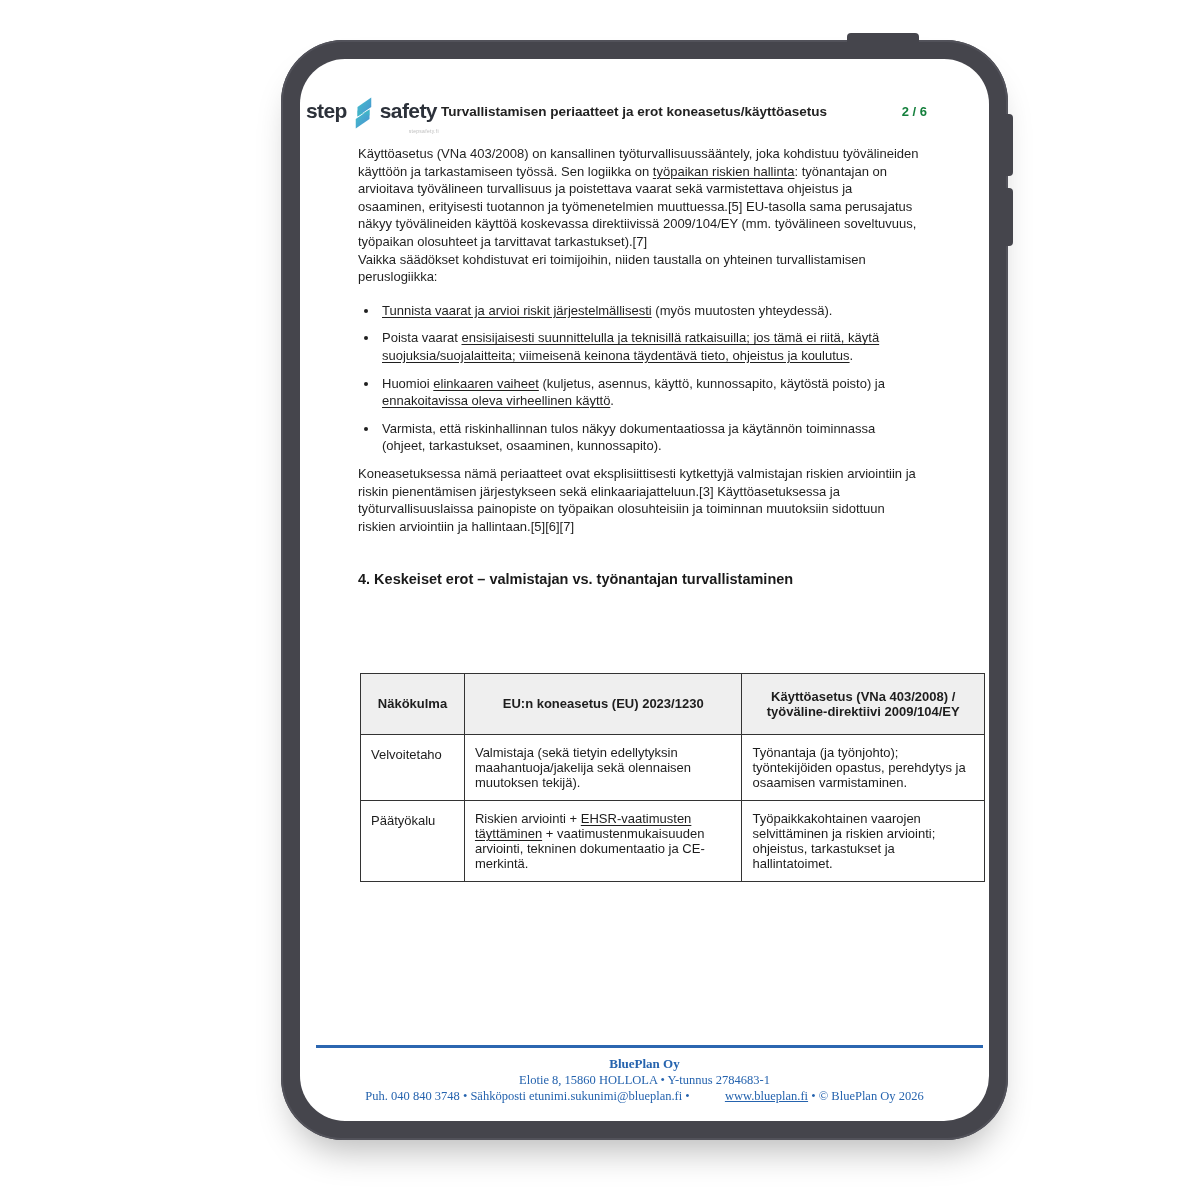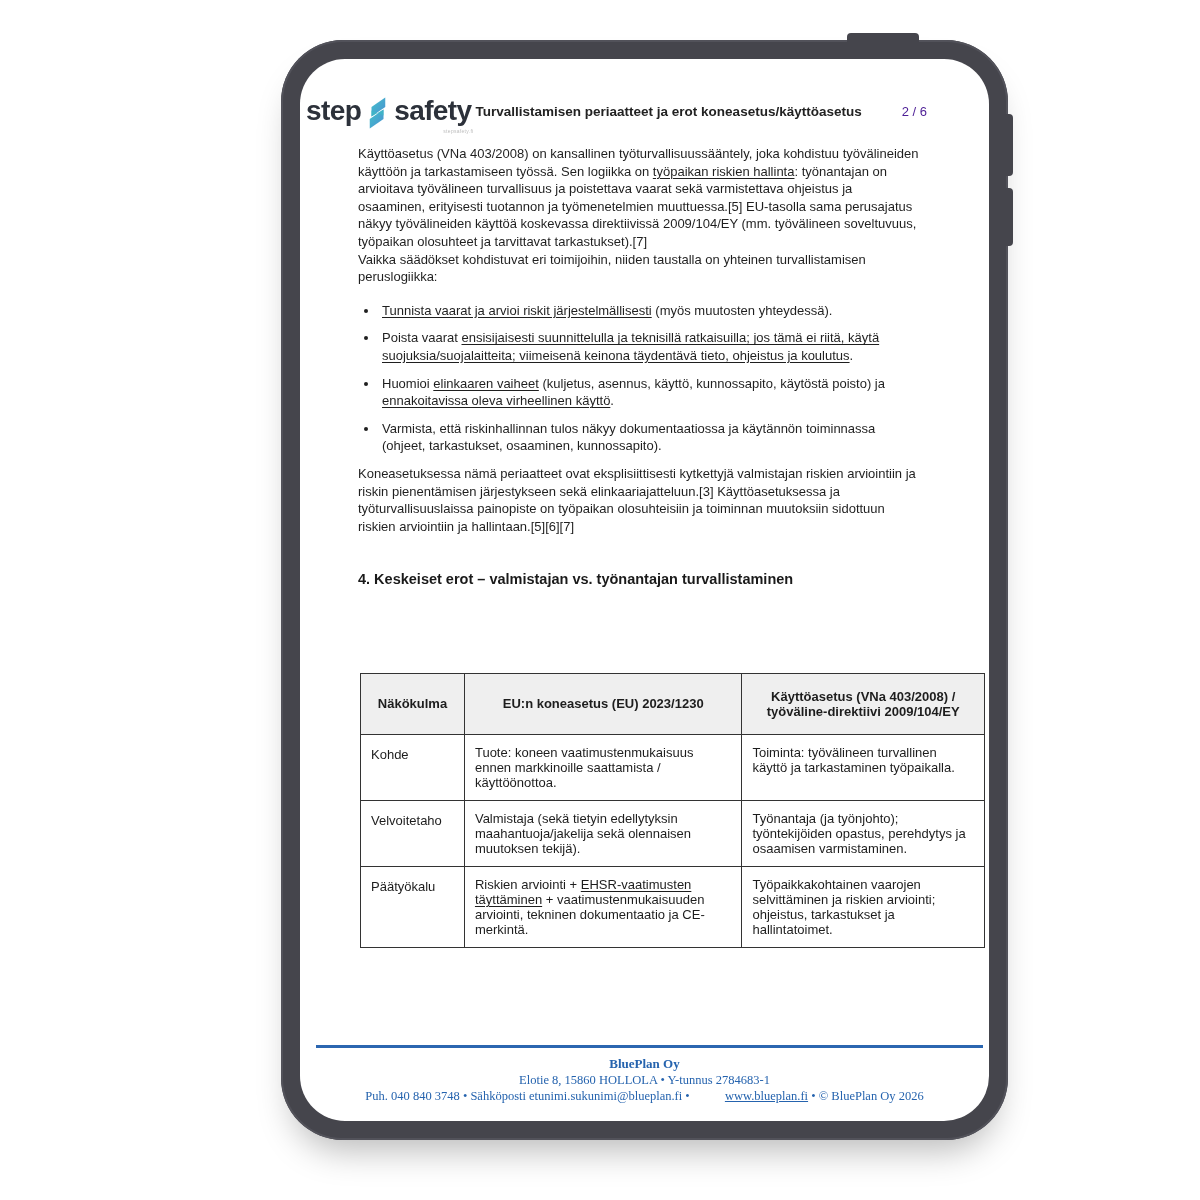--- a/index.html
+++ b/index.html
@@ -18,25 +18,25 @@
   .btn-right-2 { right:-5px; top:148px; width:10px; height:58px; border-radius:0 4px 4px 0; }
 
   .screen {
     position:absolute; inset:19px; background:#ffffff; border-radius:45px; overflow:hidden;
   }
 
   
   .doc { position:absolute; inset:0; color:#1c1c1c; }
   .doc-header { position:absolute; top:32px; left:6px; right:62px; display:flex; align-items:center; }
   .logo { display:flex; align-items:center; position:relative; flex:0 0 auto; }
-  .logo-word { font-size:28px; font-weight:700; color:#2c313a; letter-spacing:-0.6px; }
+  .logo-word { font-size:21px; font-weight:700; color:#2c313a; letter-spacing:-0.6px; }
   .logo-icon { width:31px; height:40px; margin:0 1px; transform:translateY(2px); }
   .logo-tagline { position:absolute; right:-2px; bottom:-3px; font-size:5px; color:#bcbcbc; letter-spacing:0.3px; }
   .doc-title { flex:1; margin-left:4px; font-size:13.5px; font-weight:700; color:#222; }
-  .page-num { font-size:13px; font-weight:400; color:#4c1d95; white-space:nowrap; }
+  .page-num { font-size:13px; font-weight:700; color:#15803d; white-space:nowrap; }
 
   
   .body-text { position:absolute; left:58px; top:86px; width:564px; font-size:13px; line-height:17.6px; color:#1f1f1f; }
   .body-text p { margin:0; }
   .u { text-decoration:underline; text-underline-offset:2px; }
   h2.sec { font-size:14.5px; font-weight:700; color:#1a1a1a; }
   .h3 { margin-top:16px; }
   .p2 { margin-top:20px; }
   ul.principles { margin-top:16px; padding-left:21px; list-style:disc; }
   ul.principles li { margin-bottom:10px; padding-left:3px; }
@@ -115,25 +115,20 @@
               </colgroup>
             <thead>
               <tr>
                 <th>Näkökulma</th>
                 <th>EU:n koneasetus (EU) 2023/1230</th>
                 <th>Käyttöasetus (VNa 403/2008) / työväline-direktiivi 2009/104/EY</th>
               </tr>
             </thead>
             <tbody>
               <tr>
-                <td class="rowlabel">Kohde</td>
-                <td>Tuote: koneen vaatimustenmukaisuus ennen markkinoille saattamista / käyttöönottoa.</td>
-                <td>Toiminta: työvälineen turvallinen käyttö ja tarkastaminen työpaikalla.</td>
-              </tr>
-              <tr>
                 <td class="rowlabel">Velvoitetaho</td>
                 <td>Valmistaja (sekä tietyin edellytyksin maahantuoja/jakelija sekä olennaisen muutoksen tekijä).</td>
                 <td>Työnantaja (ja työnjohto); työntekijöiden opastus, perehdytys ja osaamisen varmistaminen.</td>
               </tr>
               <tr>
                 <td class="rowlabel">Päätyökalu</td>
                 <td><span>Riskien arviointi + </span><span class="u">EHSR-vaatimusten täyttäminen</span><span> + vaatimustenmukaisuuden arviointi, tekninen dokumentaatio ja CE-merkintä.</span></td>
                 <td>Työpaikkakohtainen vaarojen selvittäminen ja riskien arviointi; ohjeistus, tarkastukset ja hallintatoimet.</td>
               </tr>
             </tbody>

